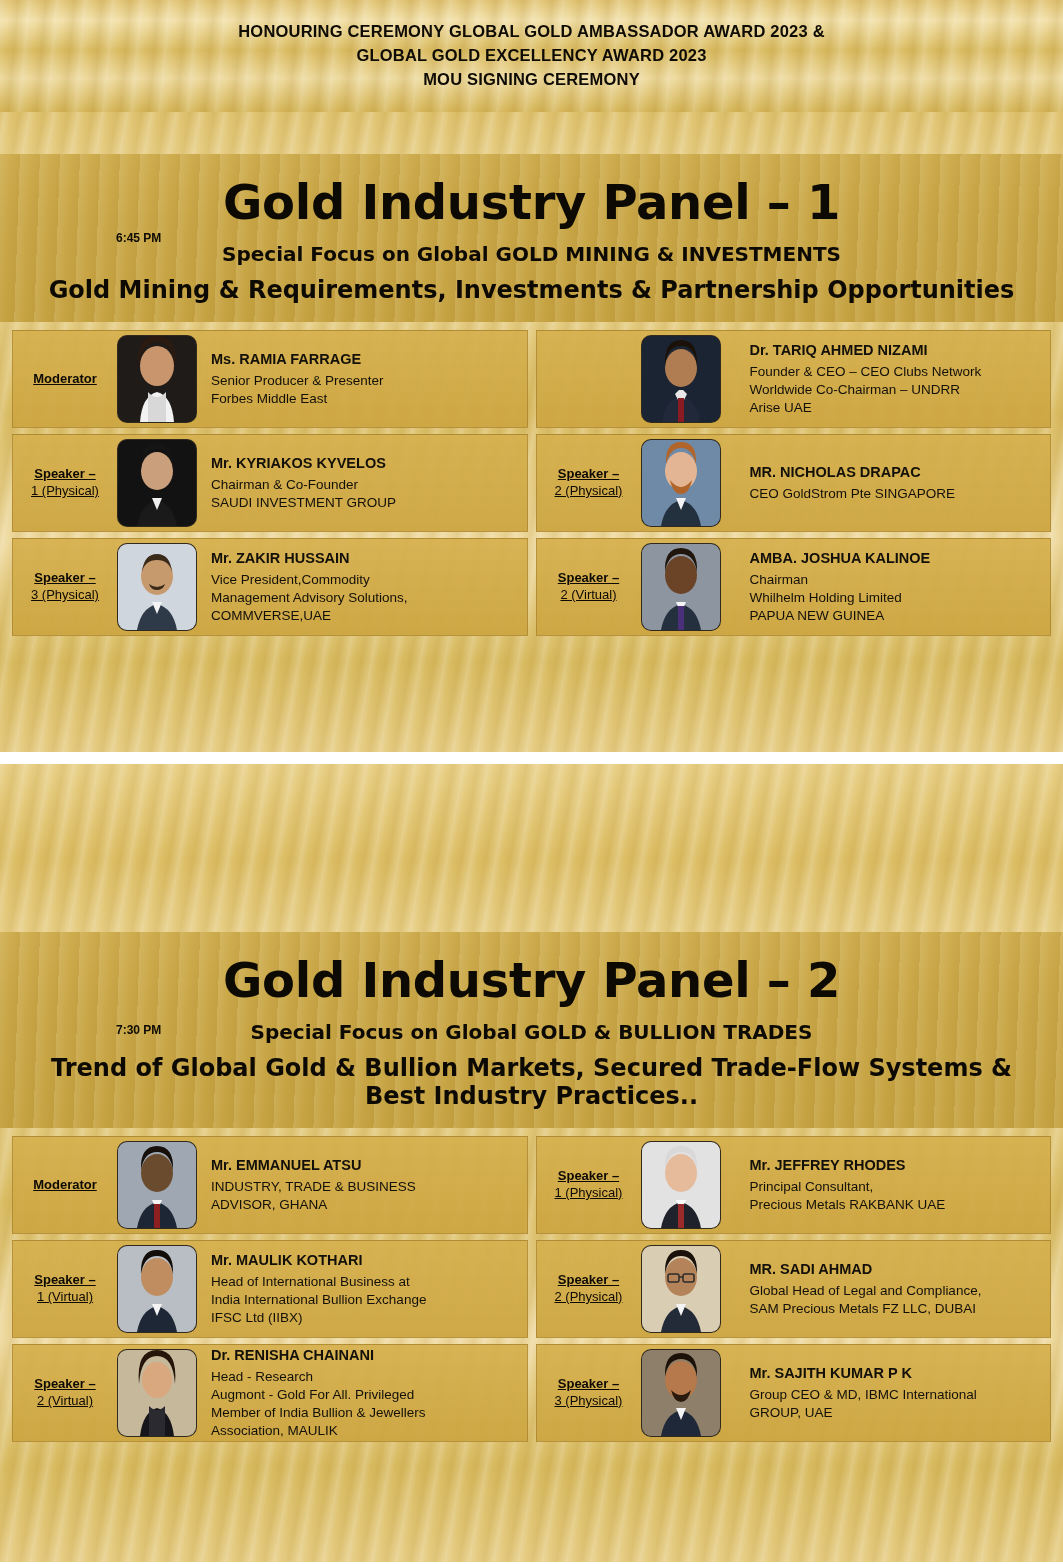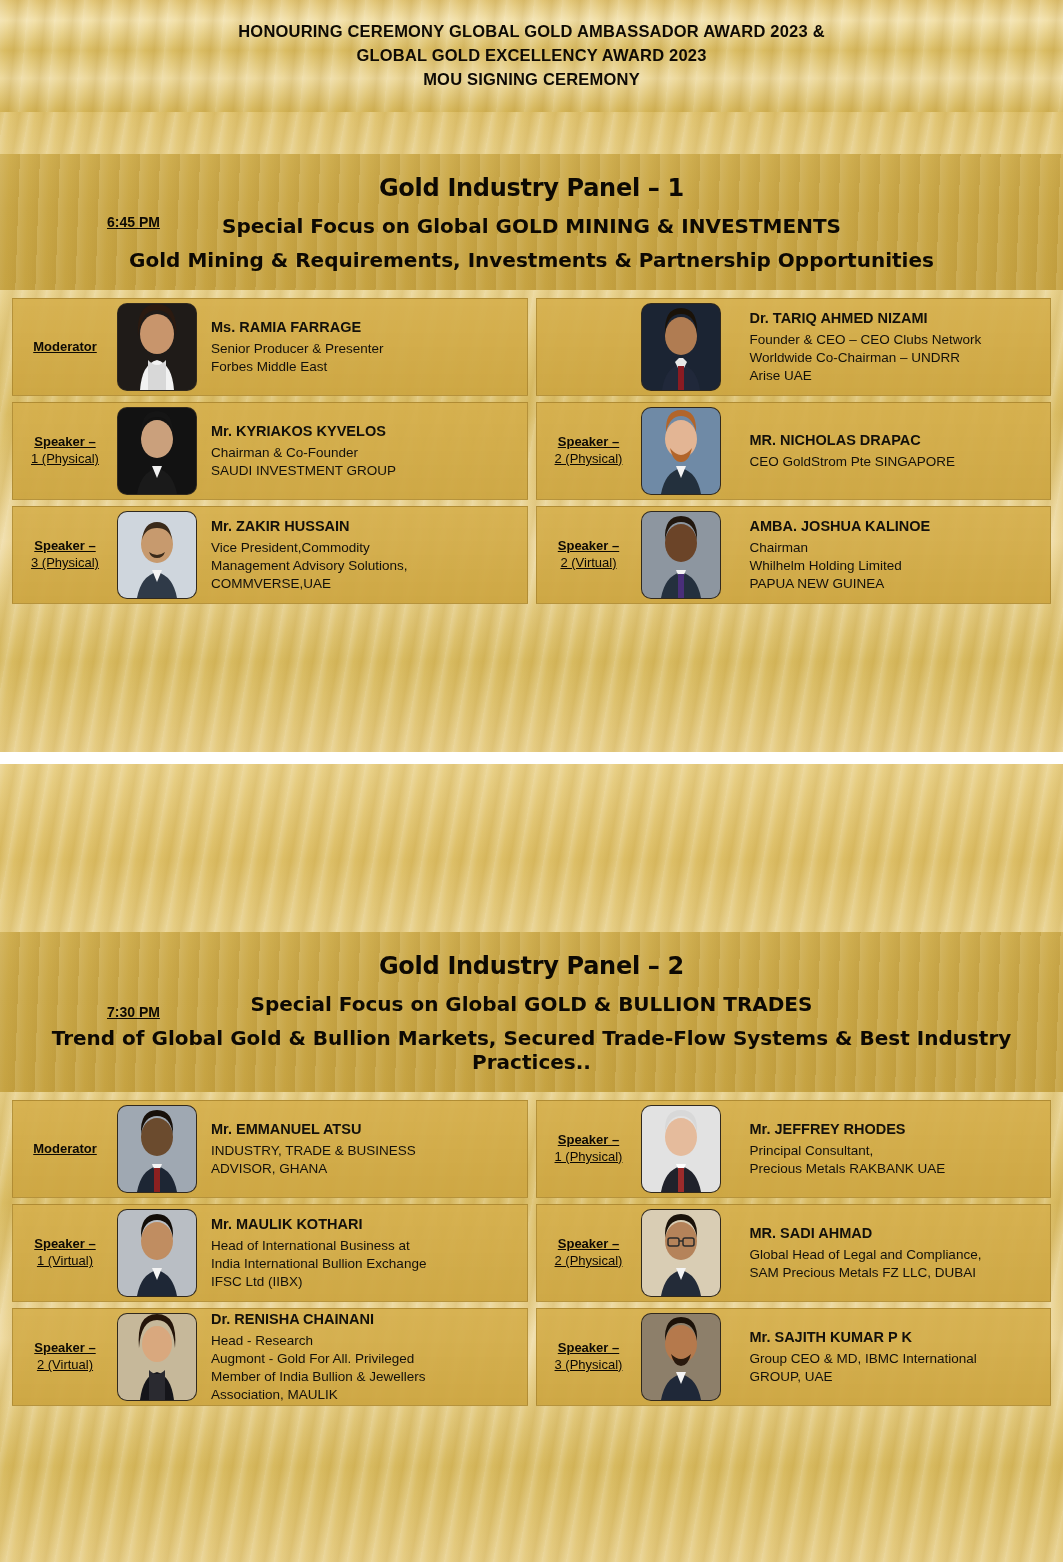--- a/index.html
+++ b/index.html
@@ -59,50 +59,49 @@
     position: relative;
     background:
       repeating-linear-gradient(92deg, rgba(255,255,255,0.10) 0px, rgba(255,255,255,0.00) 10px, rgba(140,100,20,0.10) 20px),
       linear-gradient(180deg, #cfae50 0%, #c9a747 40%, #c6a342 100%);
     padding: 14px 0 18px 0;
     min-height: 128px;
     box-sizing: border-box;
   }
   .panel-time {
     position: absolute;
-    left: 107px;
+    left: 116px;
     top: 50%;
     transform: translateY(-50%);
     font-weight: bold;
-    font-size: 14px;
+    font-size: 12px;
     color: #0e0a04;
-    text-decoration: underline;
   }
   .panel-head-inner {
     text-align: center;
     padding: 0 40px;
   }
   .panel-title {
-    font-size: 24px;
+    font-size: 48px;
     font-weight: bold;
     letter-spacing: -0.3px;
     color: #0d0903;
     margin: 6px 0 10px 0;
     font-family: "DejaVu Sans", sans-serif;
   }
   .panel-sub1 {
     font-size: 20px;
     font-weight: bold;
     color: #0d0903;
     margin-bottom: 10px;
     font-family: "DejaVu Sans", sans-serif;
     margin-top: 12px;
   }
   .panel-sub2 {
-    font-size: 20px;
+    font-size: 24px;
     font-weight: bold;
     color: #0d0903;
     font-family: "DejaVu Sans", sans-serif;
   }
 
   
   .grid {
     position: relative;
     padding: 8px 12px 0 12px;
     display: grid;

